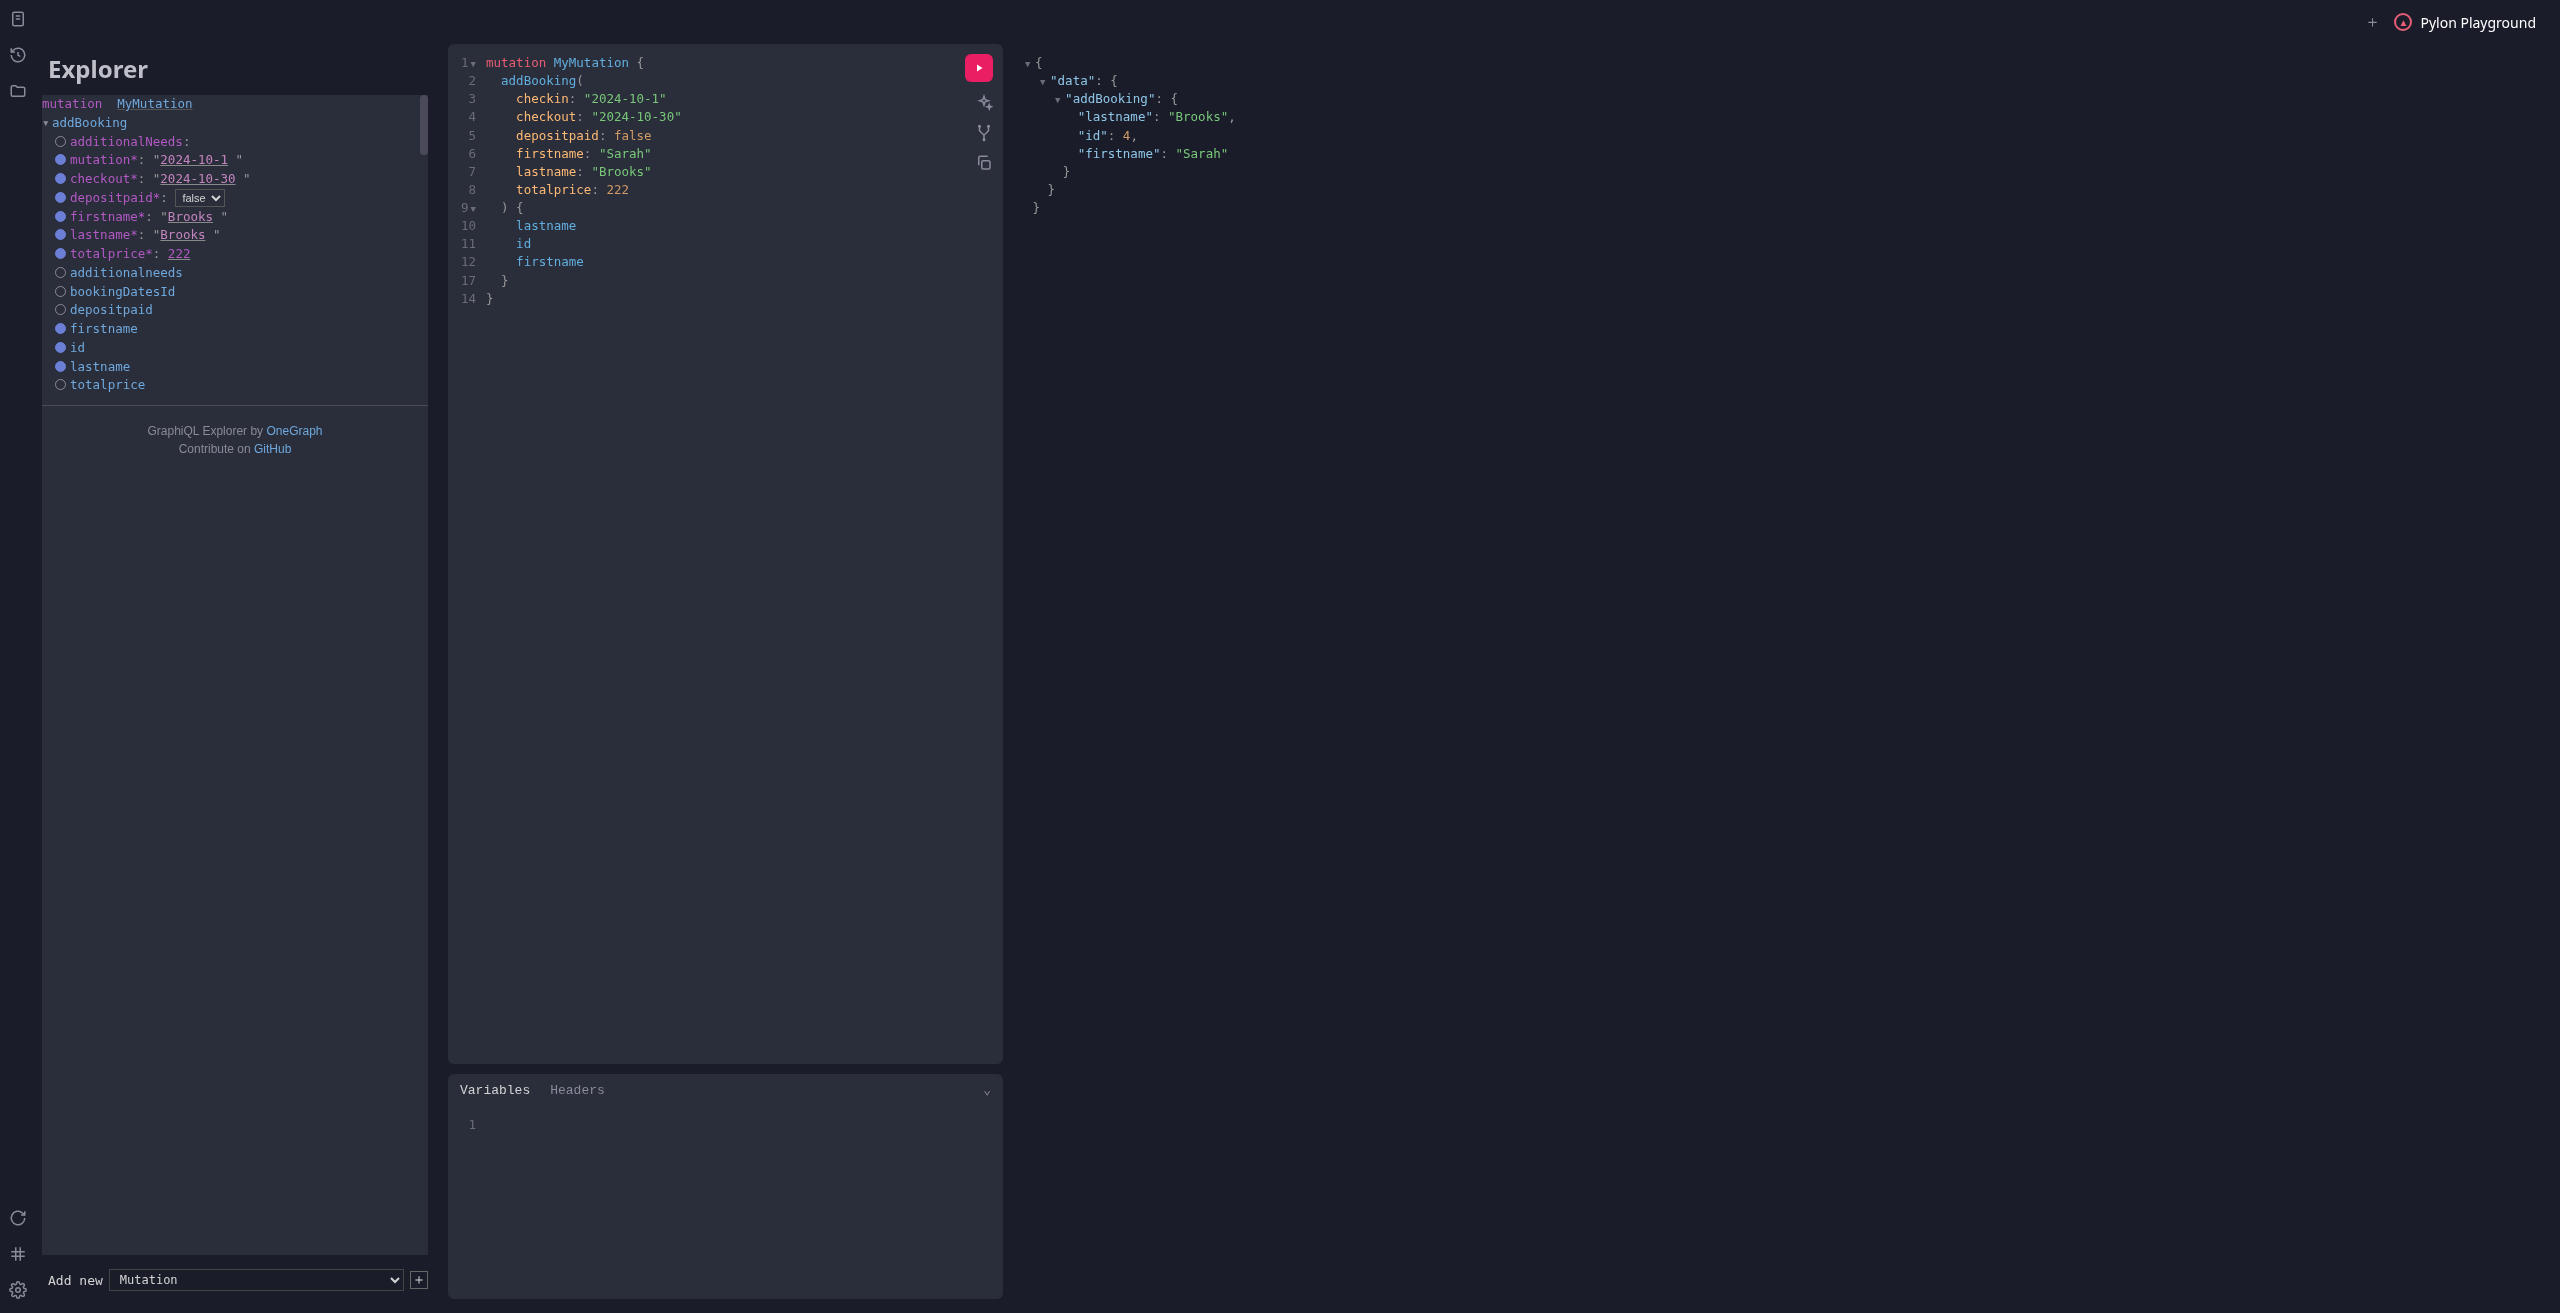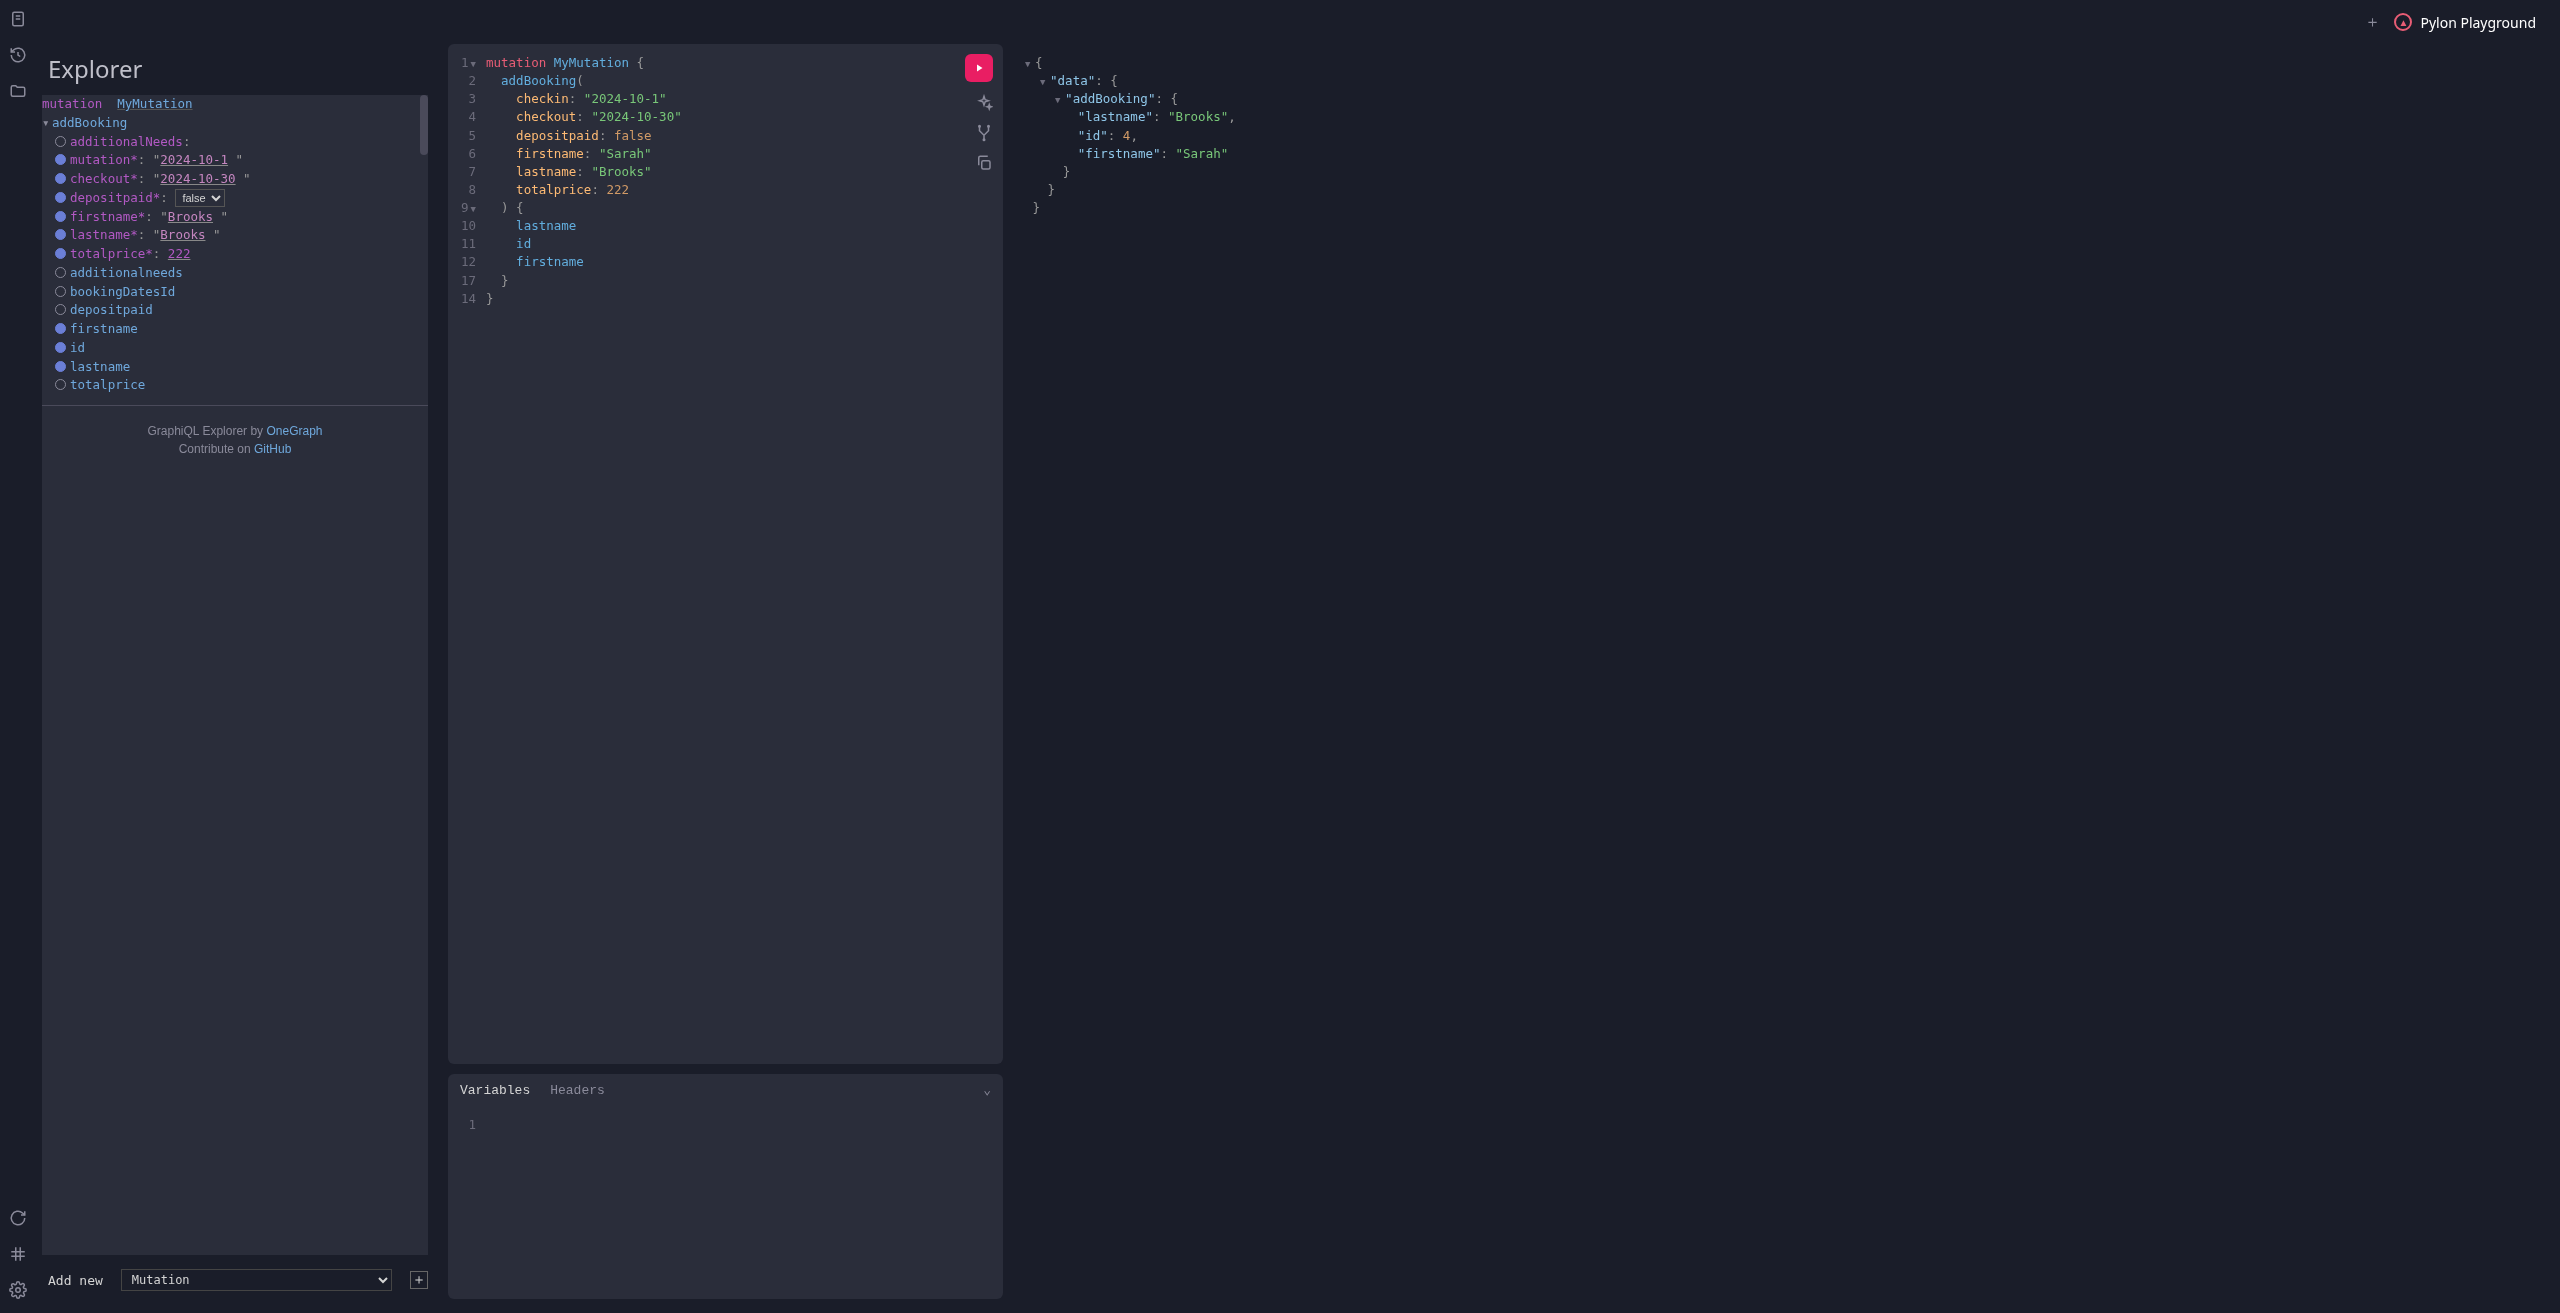--- a/index.html
+++ b/index.html
@@ -9,40 +9,40 @@
 .iconbar .icon{width:18px;height:18px;color:#8a8a9a;cursor:pointer}
 .iconbar .spacer{flex:1}
 .main{flex:1;display:flex;flex-direction:column}
 .topbar{height:44px;display:flex;align-items:center;justify-content:flex-end;padding:0 24px;gap:10px}
 .brand{display:flex;align-items:center;gap:8px;color:#fff;font-size:14px;font-family:system-ui,sans-serif}
 .brand-logo{width:18px;height:18px;border-radius:50%;border:2px solid #e85d75;display:flex;align-items:center;justify-content:center;color:#e85d75;font-size:10px;font-weight:bold}
 .plus-btn{color:#8a8a9a;font-size:16px;cursor:pointer;padding:4px}
 .content{flex:1;display:flex;gap:14px;padding:0 14px 14px 0}
 
 .explorer{width:398px;background:#1a1d29;display:flex;flex-direction:column}
-.explorer-title{font-family:system-ui,sans-serif;font-size:24px;color:#bfbfc9;padding:8px 12px 10px 12px;font-weight:400}
+.explorer-title{font-family:system-ui,sans-serif;font-size:24px;color:#bfbfc9;padding:8px 12px 10px 12px;font-weight:700}
 .explorer-body{background:#2a2d3a;margin:0 6px;flex:1;position:relative;font-size:12.5px;line-height:1.5}
 .explorer-body::-webkit-scrollbar{width:8px}
 .ex-row{white-space:nowrap}
 .kw-mut{color:#b259c4}
 .op-name{color:#6fa8dc}
 .arrow{color:#8a8a9a;display:inline-block;width:10px}
 .field-name{color:#6fa8dc}
 .arg-name{color:#b259c4}
 .arg-val{color:#c586c0;text-decoration:underline;text-decoration-color:#888}
 .num-val{color:#b259c4;text-decoration:underline;text-decoration-color:#888}
 .chk{display:inline-block;width:11px;height:11px;border-radius:50%;margin-right:4px;vertical-align:-1px}
 .chk.filled{background:#6b7fd7;border:1px solid #6b7fd7}
 .chk.empty{background:transparent;border:1.5px solid #8a8a9a}
 .select-dep{font-size:11px;background:#2a2d3a;border:1px solid #555;color:#d4d4d4;padding:1px 2px}
 .ex-divider{margin:10px 0;border-top:1px solid #4a4a5a}
 .ex-footer{font-family:Liberation Sans, sans-serif;font-size:12px;color:#8a8a9a;text-align:center;padding:6px 0}
 .ex-footer a{color:#6fa8dc;text-decoration:none}
 .ex-sidebar-scroll{position:absolute;right:0;top:0;width:8px;height:60px;background:#4a4a5a;border-radius:4px}
-.addnew{display:flex;align-items:center;gap:18px;padding:14px 6px 8px 12px;font-size:13px}
+.addnew{display:flex;align-items:center;gap:6px;padding:14px 6px 8px 12px;font-size:13px}
 .addnew select{flex:1;background:#1a1d29;border:1px solid #444;color:#d4d4d4;padding:2px 6px;font-size:12px;font-family:inherit}
 .addnew-btn{width:18px;height:18px;border:1px solid #666;display:flex;align-items:center;justify-content:center;color:#d4d4d4;cursor:pointer;font-size:14px}
 
 .editor-area{flex:1;display:flex;gap:14px}
 .editor-col{display:flex;flex-direction:column;gap:10px;width:555px}
 .editor-pane{flex:1;background:#2a2d3a;border-radius:6px;position:relative;display:flex}
 .gutter{width:34px;text-align:right;color:#6b6b7a;padding:10px 6px 0 0;font-size:12.5px;line-height:1.45;user-select:none}
 .gutter .fold{color:#6b6b7a;font-size:9px;display:inline-block;margin-left:2px}
 .code{flex:1;padding:10px 16px 0 4px;font-size:12.5px;line-height:1.45;white-space:pre}
 .tk-kw{color:#e85d75}

